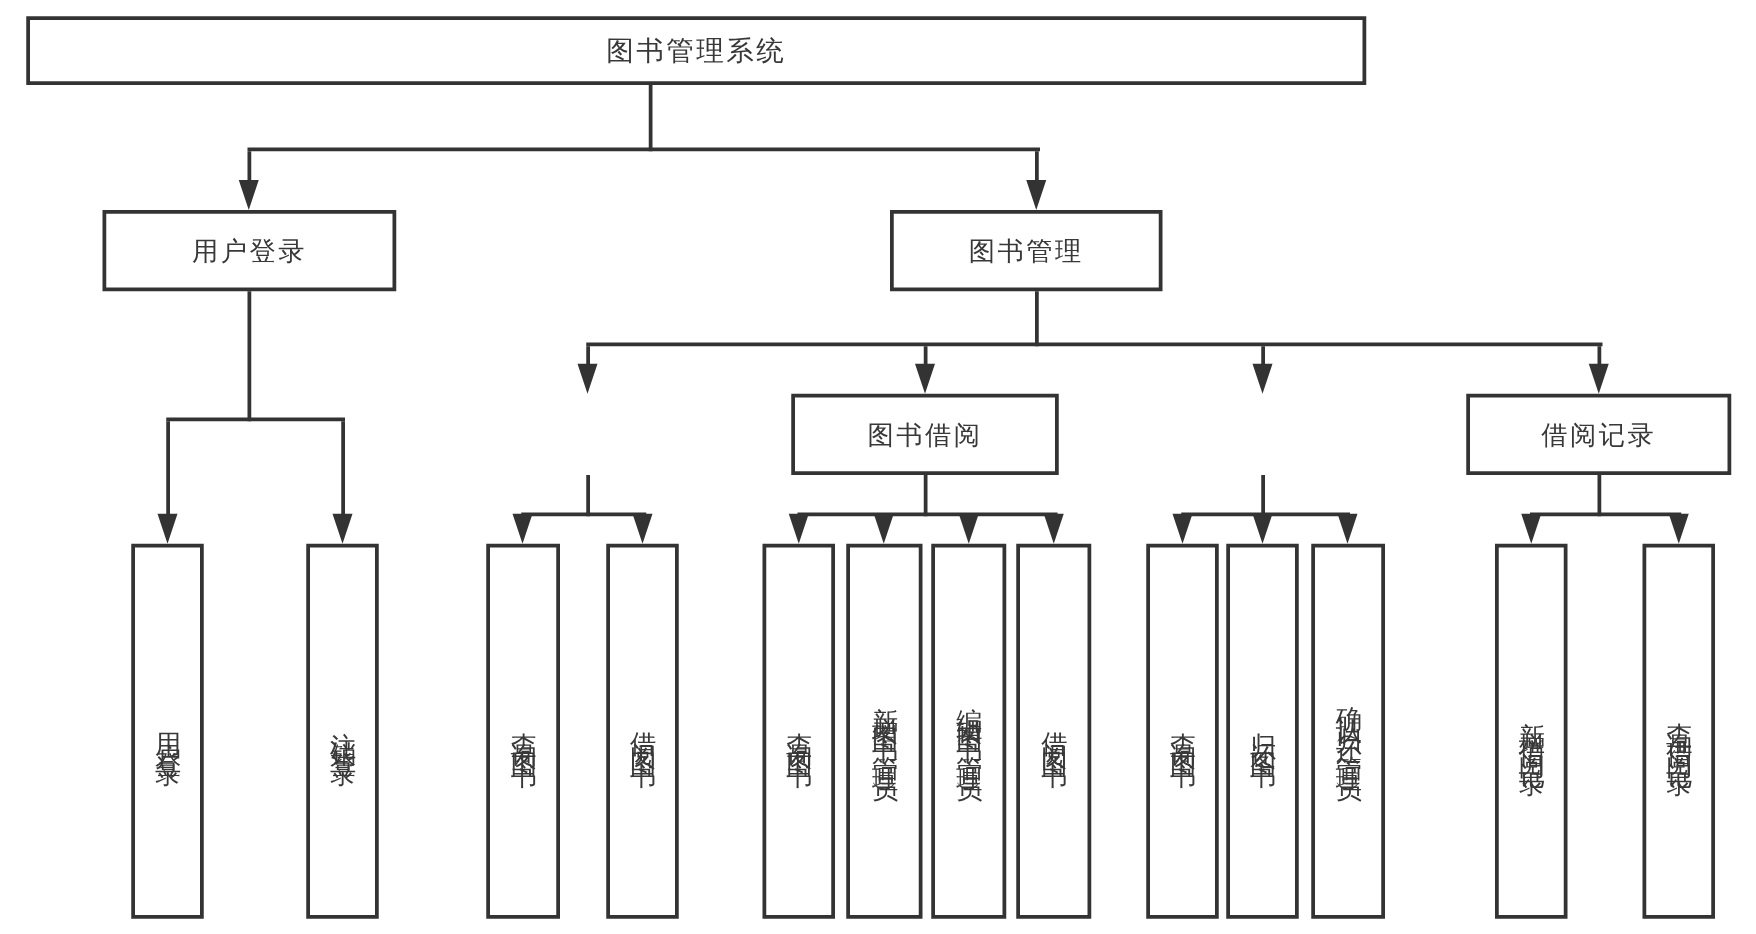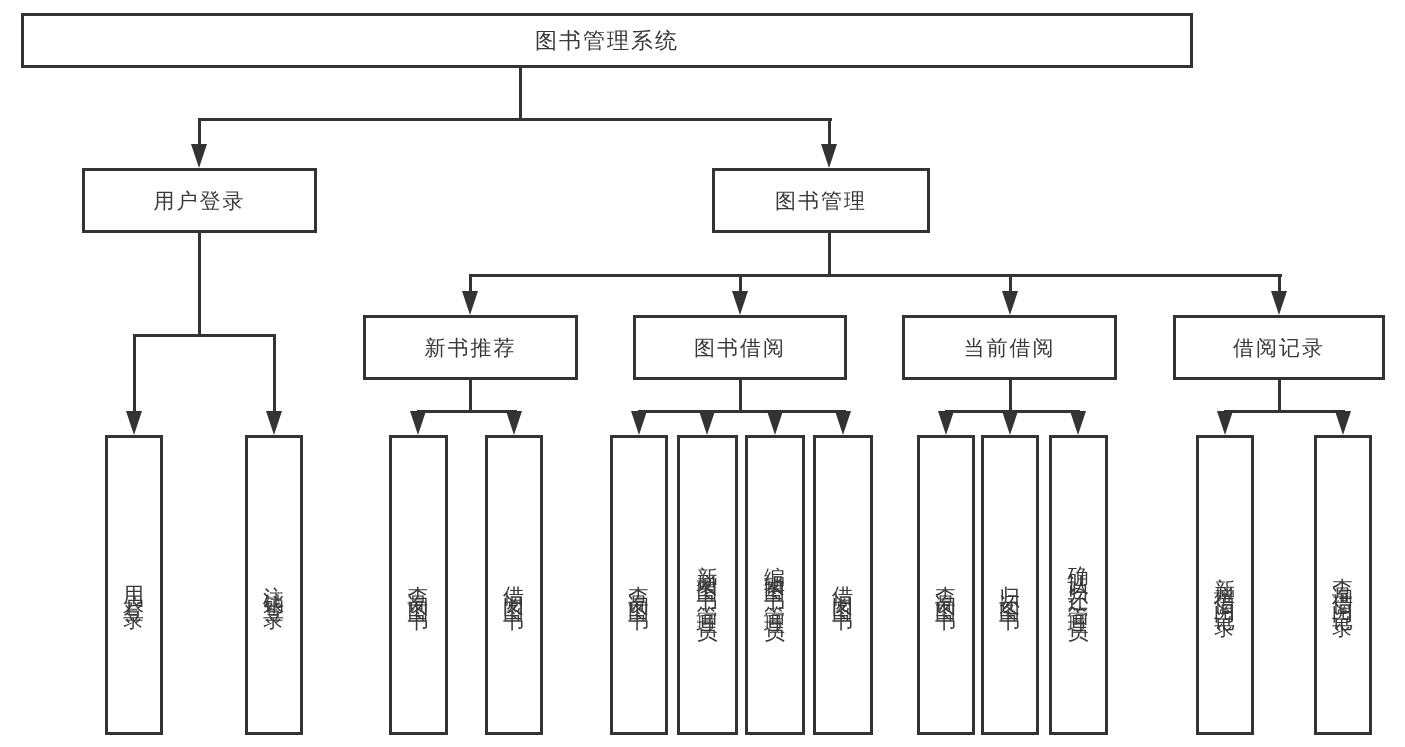--- a/index.html
+++ b/index.html
@@ -33,21 +33,21 @@
   .watermark {
     position:absolute; left:1183px; top:713px; font-size:19px; color:var(--wm);
     letter-spacing:1px; text-shadow:1px 1px 0 #f2f2f2; white-space:nowrap;
   }
 </style>
 </head>
 <body>
 
 <div id="canvas">
 
-  <div class="box root" style="left:21px; top:13px; width:1172px; height:55px;text-align:center;">
+  <div class="box root" style="left:21px; top:13px; width:1072px; height:55px;text-align:center;">
     <span>图书管理系统</span>
   </div>
 
   <div class="vl" style="left:519px; top:68px; height:53px;"></div>
   <div class="hl" style="left:198px; top:118px; width:634px;"></div>
   <div class="vl" style="left:198px; top:121px; height:26px;"></div>
   <div class="arrow" style="left:191px; top:144px;"></div>
   <div class="vl" style="left:828px; top:121px; height:26px;"></div>
   <div class="arrow" style="left:821px; top:144px;"></div>
 
@@ -69,28 +69,22 @@
   <div class="hl" style="left:469px; top:274px; width:813px;"></div>
   <div class="vl" style="left:469px; top:277px; height:16px;"></div>
   <div class="arrow" style="left:462px; top:291px;"></div>
   <div class="vl" style="left:739px; top:277px; height:16px;"></div>
   <div class="arrow" style="left:732px; top:291px;"></div>
   <div class="vl" style="left:1009px; top:277px; height:16px;"></div>
   <div class="arrow" style="left:1002px; top:291px;"></div>
   <div class="vl" style="left:1278px; top:277px; height:16px;"></div>
   <div class="arrow" style="left:1271px; top:291px;"></div>
 
-  <div class="box" style="left:363px; top:315px; width:215px; height:65px;">
-    <span>新书推荐</span>
-  </div>
   <div class="box" style="left:633px; top:315px; width:214px; height:65px;justify-content:center;">
     <span>图书借阅</span>
-  </div>
-  <div class="box" style="left:902px; top:315px; width:215px; height:65px;">
-    <span>当前借阅</span>
   </div>
   <div class="box" style="left:1173px; top:315px; width:212px; height:65px;">
     <span>借阅记录</span>
   </div>
 
   <div class="vl" style="left:469px; top:380px; height:33px;"></div>
   <div class="hl" style="left:417px; top:410px; width:100px;"></div>
   <div class="arrow" style="left:410px; top:411px;"></div>
   <div class="arrow" style="left:506px; top:411px;"></div>
 

